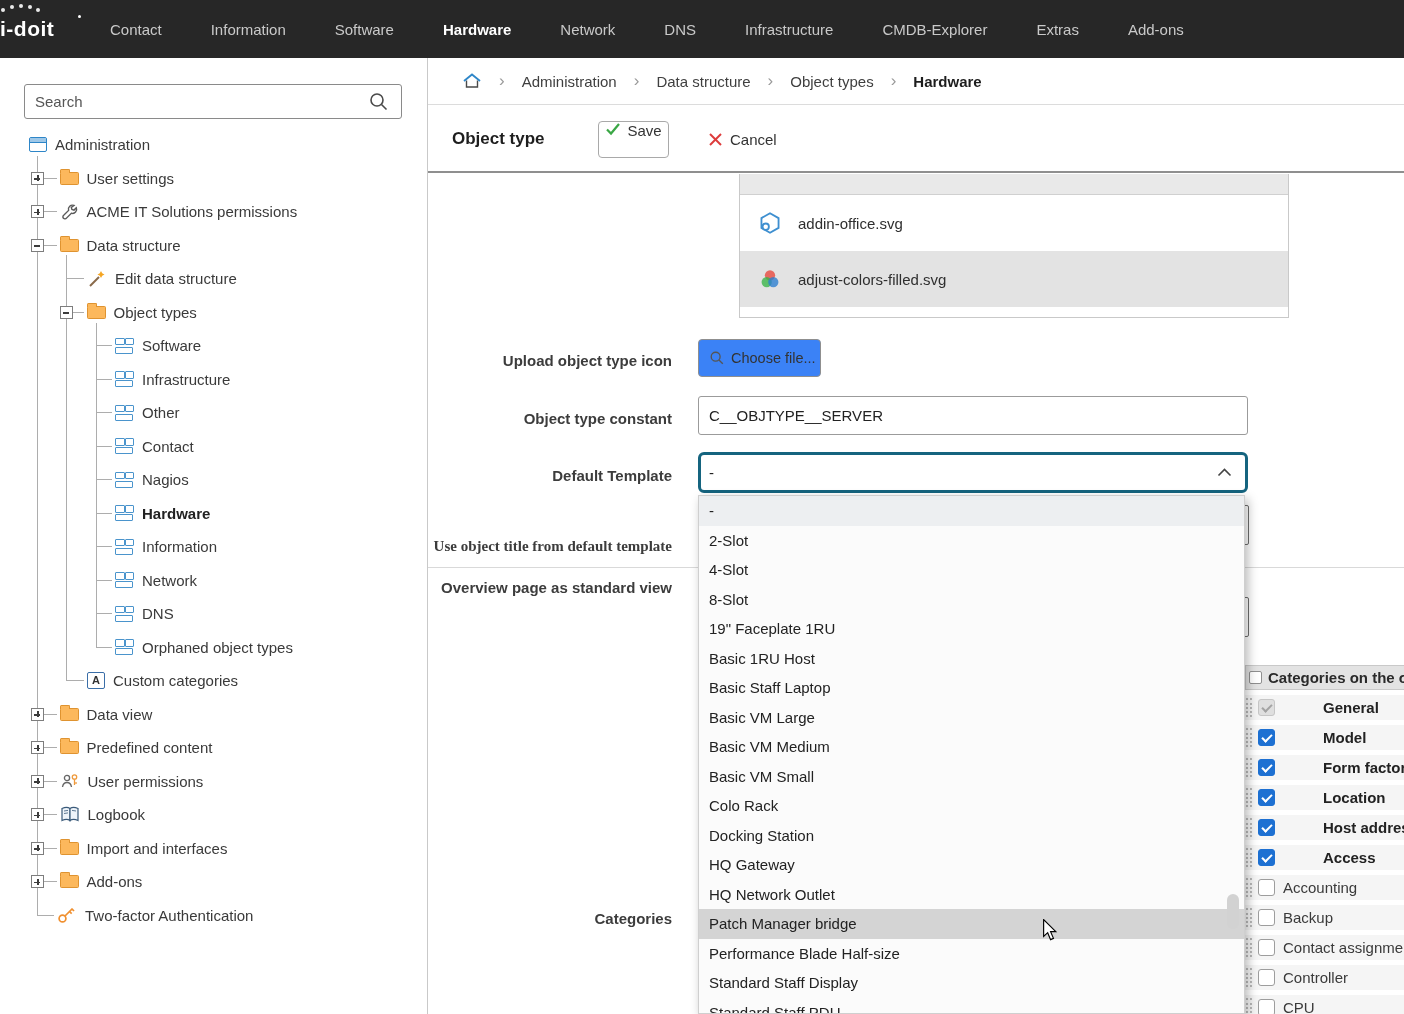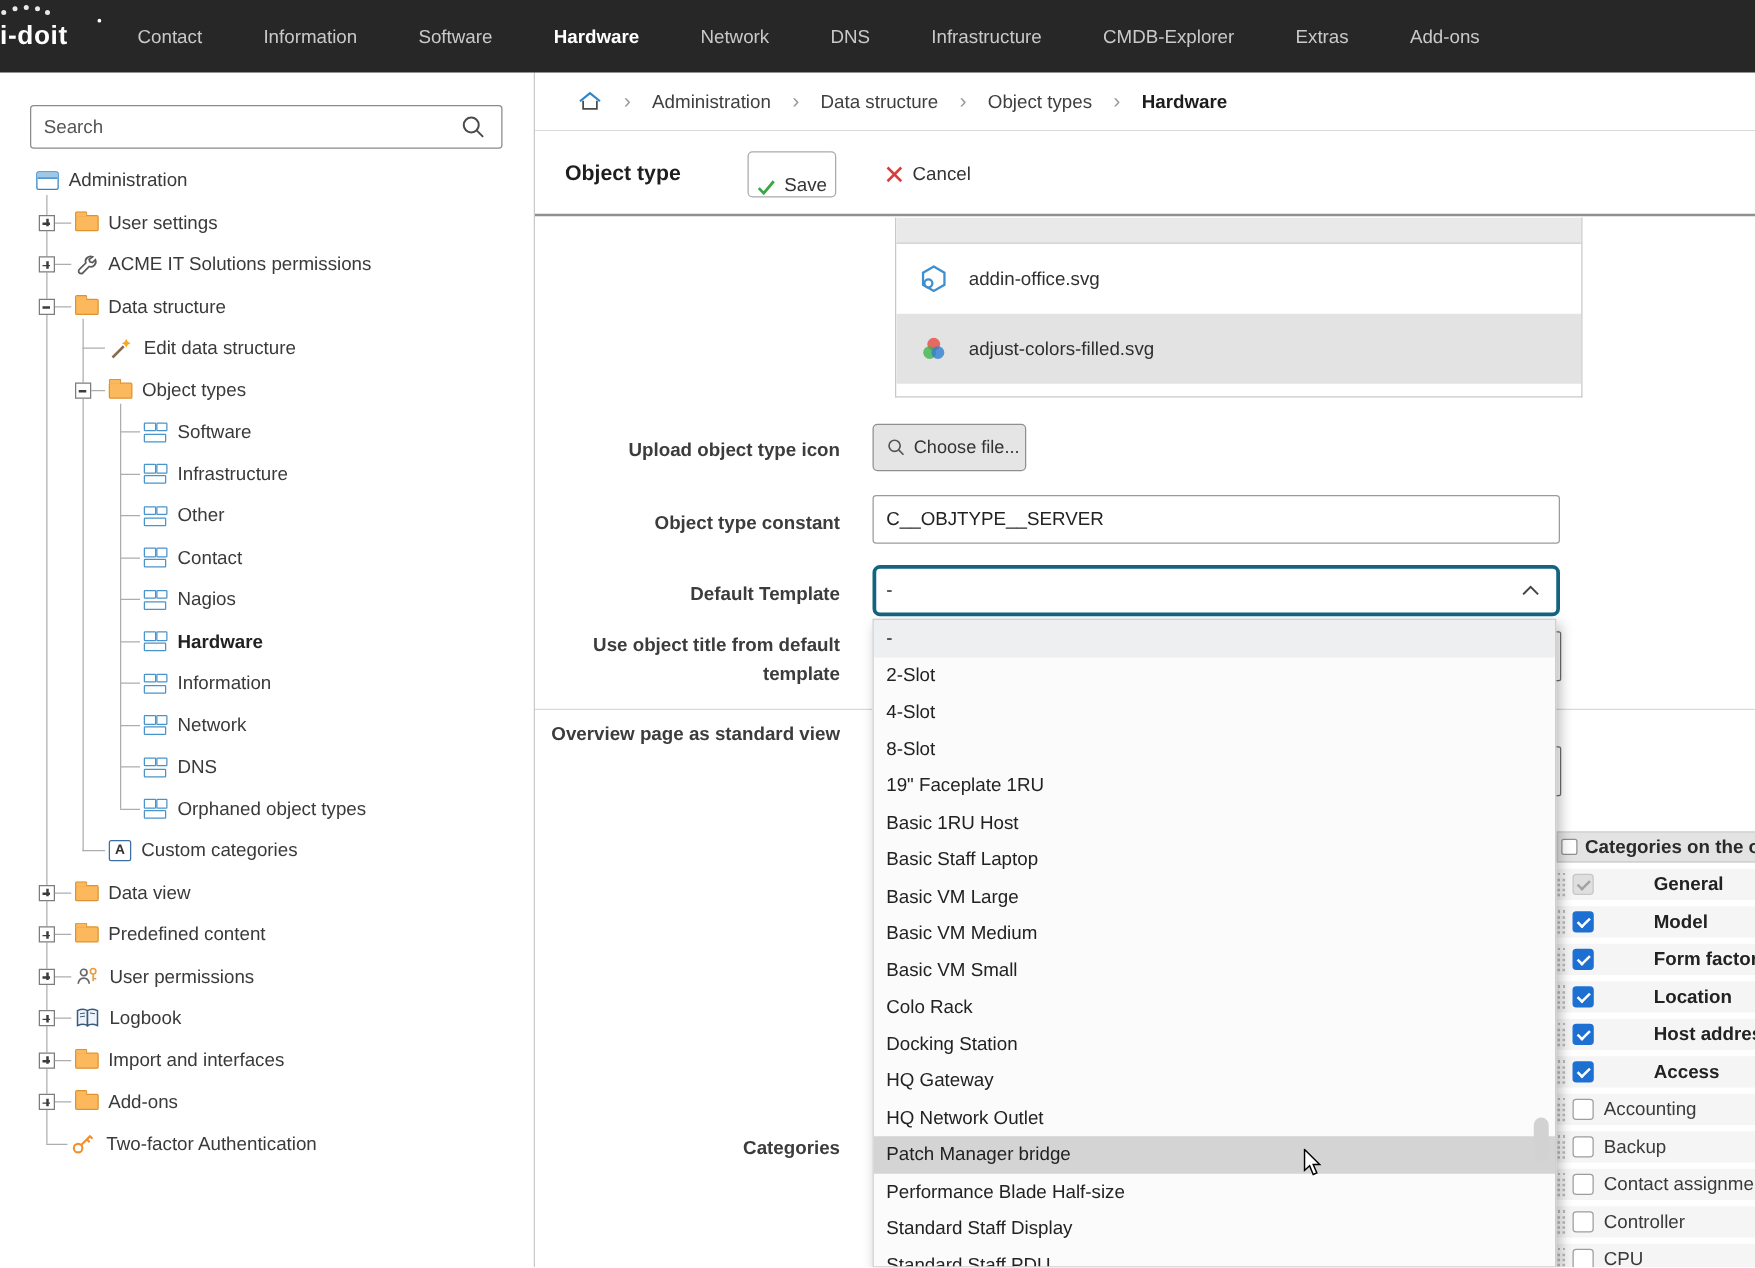--- a/index.html
+++ b/index.html
@@ -70,39 +70,39 @@
     border-bottom:1px solid #dcdcdc; display:flex; align-items:center; padding-left:34px; gap:17px; }
   .bc-item { font-size:15px; color:#3f3f3f; cursor:pointer; }
   .bc-item.bold { font-weight:bold; color:#1d1d1d; }
   .bc-sep { color:#9a9a9a; font-size:17px; }
 
   
   .toolbar { position:absolute; left:428px; top:105px; width:976px; height:68px; background:#fff;
     border-bottom:2px solid #8f8f8f; }
   .page-title { position:absolute; left:24px; top:24px; font-size:17px; font-weight:bold; color:#1e1e1e; }
   .save-btn { position:absolute; left:170px; top:16px; width:71px; height:37px; border:1px solid #a9a9a9;
-    border-radius:4px; background:#fff; display:flex; align-items:flex-end; justify-content:center; gap:6px;
+    border-radius:4px; background:#fff; display:flex; align-items:flex-start; justify-content:center; gap:6px;
     font-size:15px; color:#333; cursor:pointer; }
   .cancel-btn { position:absolute; left:272px; top:16px; height:37px; display:flex; align-items:center;
     gap:7px; font-size:15px; color:#333; cursor:pointer; padding:0 8px; }
 
   
-  .icon-list { position:absolute; left:716px; top:174px; width:550px; height:144px;
+  .icon-list { position:absolute; left:739px; top:174px; width:550px; height:144px;
     border:1px solid #c9c9c9; border-top:none; background:#fff; overflow:hidden; }
   .il-partial { height:21px; background:#e9e9e9; border-bottom:1px solid #d0d0d0; }
   .il-row { height:56px; display:flex; align-items:center; cursor:pointer; }
   .il-row.sel { background:#e3e3e3; }
   .il-row svg { margin-left:19px; flex:none; }
   .il-name { margin-left:17px; font-size:15px; color:#2f2f2f; }
 
   
   .flabel { position:absolute; left:428px; width:244px; text-align:right; font-size:15px; font-weight:bold;
     color:#3c3c3c; line-height:23px; }
   .choose-btn { position:absolute; left:698px; top:339px; width:123px; height:38px; border:1px solid #8f8f8f;
-    border-radius:4px; background:#e5e5e5; display:flex; align-items:center; gap:6px; padding-left:10px;
+    border-radius:4px; background:#3b82f6; display:flex; align-items:center; gap:6px; padding-left:10px;
     font-size:14.5px; color:#333; cursor:pointer; }
   .text-input { position:absolute; left:698px; top:396px; width:550px; height:39px; border:1px solid #9b9b9b;
     border-radius:3px; font-size:15px; color:#222; padding:0 10px; font-family:inherit; outline:none; }
   .select { position:absolute; left:698px; top:452px; width:550px; height:41px; border:3px solid #15647f;
     border-radius:6px; background:#fff; display:flex; align-items:center; cursor:pointer; z-index:6; }
   .select .val { margin-left:8px; font-size:15px; color:#222; }
   .select svg { position:absolute; right:13px; top:13px; }
   .divider { position:absolute; left:428px; top:567px; width:976px; height:1px; background:#d9d9d9; z-index:1; }
   .sliver { position:absolute; width:10px; height:40px; background:#fff; border:1px solid #6f6f6f;
     border-radius:2px; z-index:2; }
@@ -413,21 +413,21 @@
   <input class="text-input" type="text" value="C__OBJTYPE__SERVER" style="">
 
   <div class="flabel" style="top:464px;">Default Template</div>
   <div class="select">
     <span class="val">-</span>
     <svg width="15" height="9" viewBox="0 0 15 9">
       <polyline points="1.5,7.5 7.5,1.5 13.5,7.5" fill="none" stroke="#444" stroke-width="1.6"></polyline>
     </svg>
   </div>
 
-  <div class="flabel" style="top:505px;">Use object title from default template</div>
+  <div class="flabel" style="top:535px;font-family:Liberation Serif, serif;">Use object title from default template</div>
   <div class="divider"></div>
   <div class="flabel" style="top:576px;">Overview page as standard view</div>
   <div class="flabel" style="top:907px;">Categories</div>
 
   <div class="sliver" style="left:1239px; top:505px;"></div>
   <div class="sliver" style="left:1239px; top:597px;"></div>
 
   <div class="dropdown">
     <div class="opt first">-</div>
     <div class="opt">2-Slot</div>

